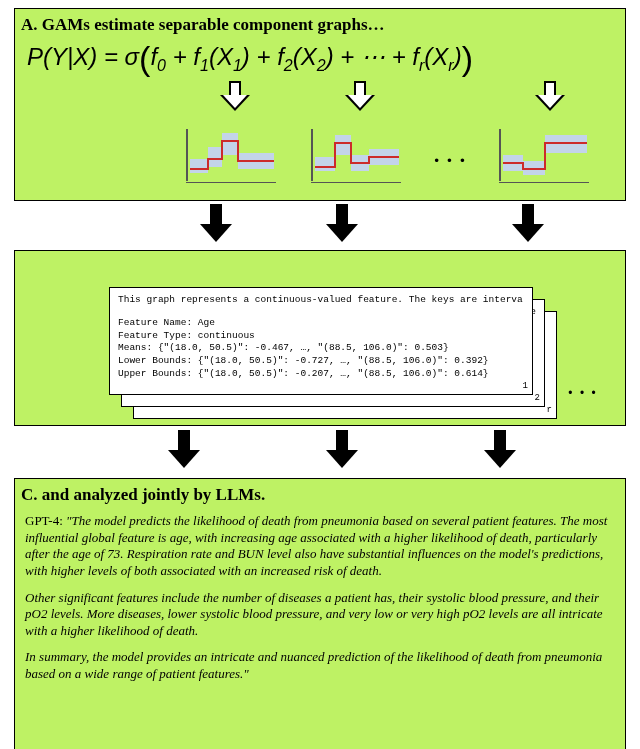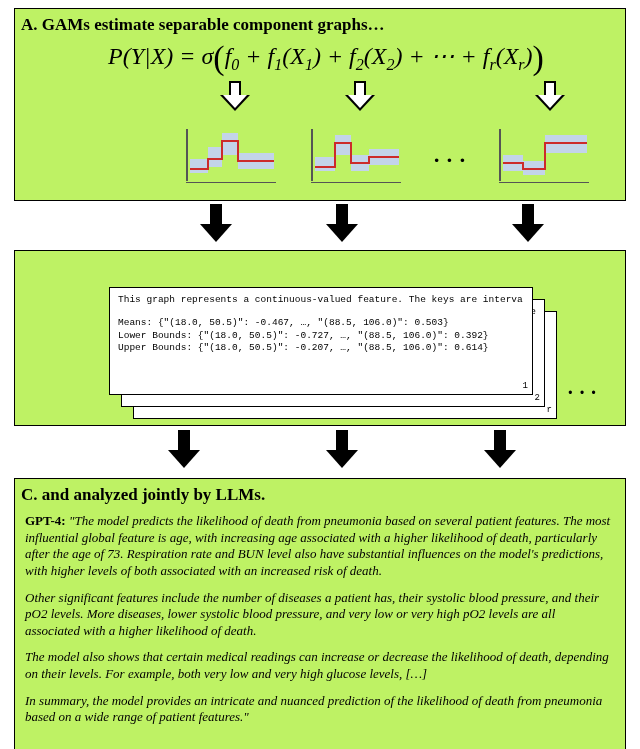--- a/index.html
+++ b/index.html
@@ -21,23 +21,23 @@
   .panel-c { left: 14px; top: 478px; width: 612px; height: 304px; }
   .panel-title {
     font-weight: bold;
     font-size: 17px;
     margin: 6px 0 4px 6px;
   }
 
   
   .formula {
     font-style: italic;
-    font-family: Liberation Serif, serif;
+    font-family: Liberation Sans, sans-serif;
     font-size: 24px;
-    text-align: center;
+    text-align: left;
     padding-left: 12px;
     white-space: nowrap;
   }
   .formula .paren-big { font-size: 34px; font-style: normal; vertical-align: -5px; }
   .formula sub { font-size: 16px; font-style: italic; }
 
   .down-outline-arrow {
     position: absolute;
     width: 30px;
     height: 32px;
@@ -128,21 +128,21 @@
     border-top: 18px solid #000;
   }
 
   
   .gpt-block {
     padding: 4px 12px 6px 10px;
     font-style: italic;
     font-size: 13px;
     line-height: 1.28;
   }
-  .gpt-label { font-weight: bold; font-style: normal; }
+  .gpt-label { font-weight: normal; font-style: normal; }
   .gpt-para { margin-bottom: 10px; }
 </style>
 </head>
 <body>
 
 <div class="panel panel-a">
   <div class="panel-title">A. GAMs estimate separable component graphs…</div>
   <div class="formula" id="formula-slot">P(Y|X) = σ<span class="paren-big">(</span>f<sub>0</sub> + f<sub>1</sub>(X<sub>1</sub>) + f<sub>2</sub>(X<sub>2</sub>) + ⋯ + f<sub>r</sub>(X<sub>r</sub>)<span class="paren-big">)</span></div>
 
   <div class="down-outline-arrow" style="left:205px; top:72px;">
@@ -215,20 +215,22 @@
     <div class="card card3">
         <div class="num">r</div>
       </div>
     <div class="card card2">
       <div class="line" style="text-align:right">here</div>
       <div class="num">2</div>
     </div>
     <div class="card card1">
       <div class="line">This graph represents a continuous-valued feature. The keys are intervals</div>
       <div class="blank"></div>
+      <div class="line">Feature Name: Age</div>
+      <div class="line">Feature Type: continuous</div>
       <div class="line">Means: {"(18.0, 50.5)": -0.467, …, "(88.5, 106.0)": 0.503}</div>
       <div class="line">Lower Bounds: {"(18.0, 50.5)": -0.727, …, "(88.5, 106.0)": 0.392}</div>
       <div class="line">Upper Bounds: {"(18.0, 50.5)": -0.207, …, "(88.5, 106.0)": 0.614}</div>
       <div class="num">1</div>
     </div>
   </div>
   <div class="small-dots" style="right:28px; top:130px;">· · ·</div>
 </div>
 
 <div class="solid-arrow" style="left:168px; top:430px;">
@@ -243,17 +245,16 @@
     <div class="s-stem"></div>
     <div class="s-head"></div>
   </div>
 
 <div class="panel panel-c">
   <div class="panel-title">C. and analyzed jointly by LLMs.</div>
   <div class="gpt-block">
     <div class="gpt-para">
       <span class="gpt-label">GPT-4: </span><span>"The model predicts the likelihood of death from pneumonia based on several patient features. The most influential global feature is age, with increasing age associated with a higher likelihood of death, particularly after the age of 73. Respiration rate and BUN level also have substantial influences on the model's predictions, with higher levels of both associated with an increased risk of death.</span>
     </div>
-    <div class="gpt-para">Other significant features include the number of diseases a patient has, their systolic blood pressure, and their pO2 levels. More diseases, lower systolic blood pressure, and very low or very high pO2 levels are all associated with a higher likelihood of death.</div>
-    <div class="gpt-para">The model also shows that certain medical readings can increase or decrease the likelihood of death, depending on their levels. For example, both very low and very high glucose levels, […]</div>
+    <div class="gpt-para">Other significant features include the number of diseases a patient has, their systolic blood pressure, and their pO2 levels. More diseases, lower systolic blood pressure, and very low or very high pO2 levels are all intricate with a higher likelihood of death.</div>
     <div class="gpt-para">In summary, the model provides an intricate and nuanced prediction of the likelihood of death from pneumonia based on a wide range of patient features."</div>
   </div>
 </div>
 
 </body></html>

